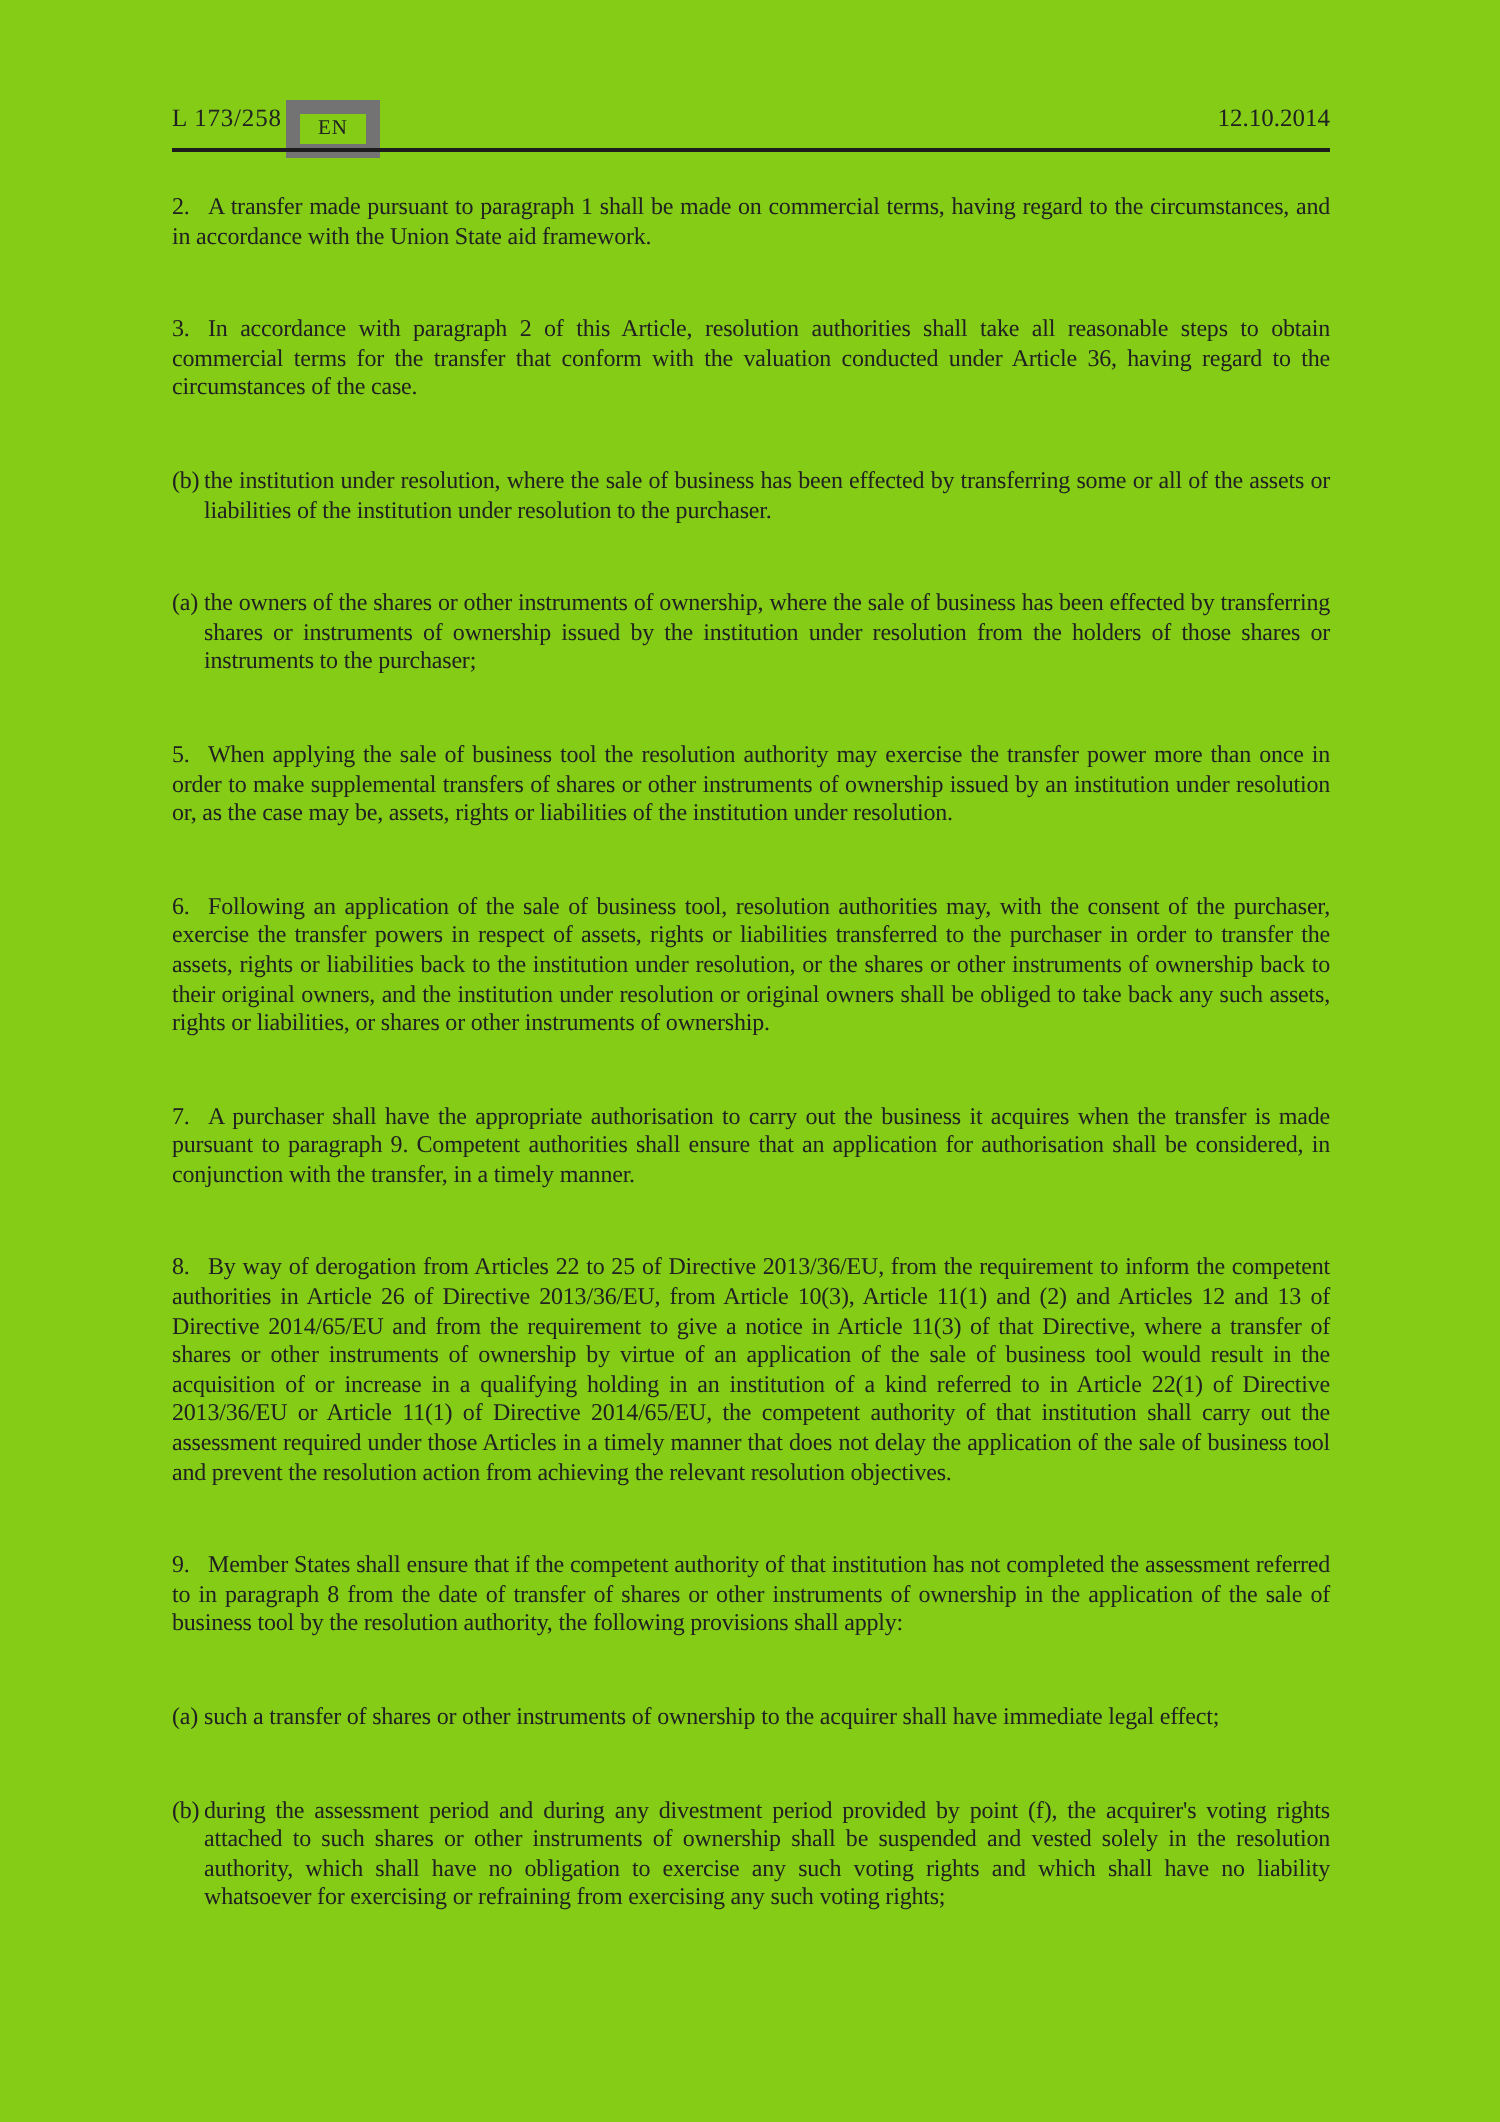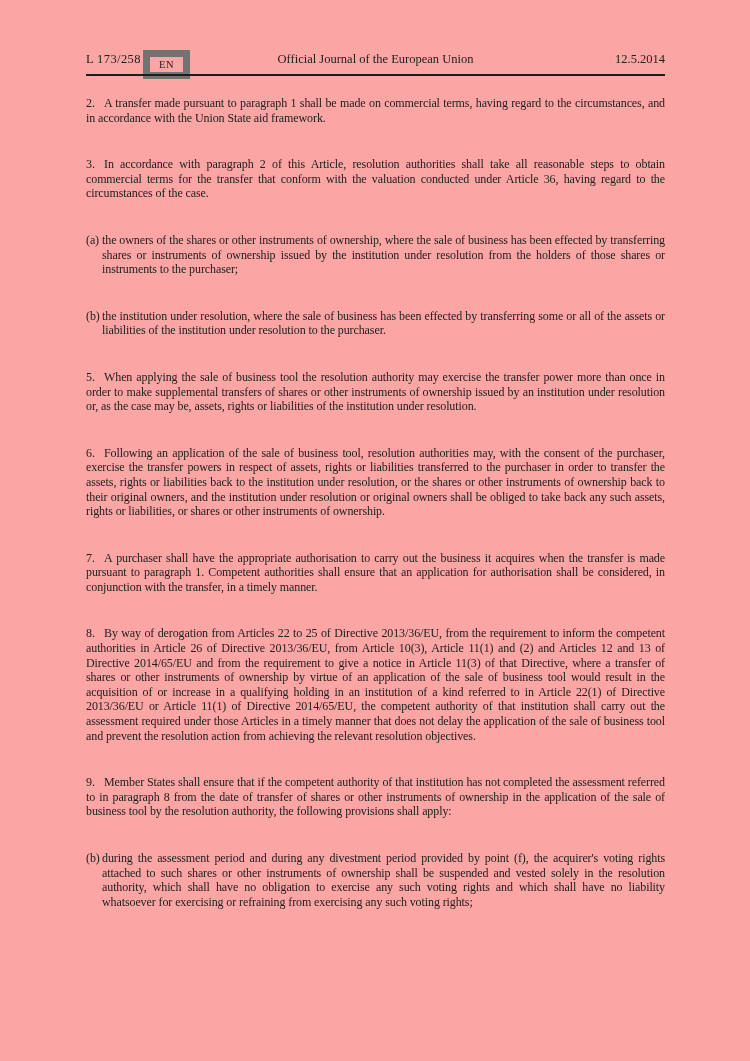--- a/index.html
+++ b/index.html
@@ -5,21 +5,21 @@
   html, body { margin: 0; padding: 0; }
   body {
     width: 750px;
     height: 1061px;
     background: #ffffff;
     position: relative;
     font-family: "Liberation Serif", serif;
     color: #212121;
     overflow: hidden;
   }
-  .page { position: absolute; inset: 0; background: #fca5a5; }
+  .page { position: absolute; inset: 0; background: #84cc16; }
 
   
   .header { position: absolute; top: 48px; left: 86px; width: 579px; height: 24px; }
   .page-num {
     position: absolute; left: 0; top: 4px;
     font-size: 12.5px; letter-spacing: 0.4px; white-space: nowrap;
   }
   .lang-box {
     position: absolute; left: 57px; top: 2px;
     width: 33px; height: 15px;
@@ -50,43 +50,43 @@
   .item .label { display: inline-block; width: 16px; margin-left: -16px; }
 </style>
 </head>
 <body>
 
 <div class="page">
 
   <div class="header">
     <span class="page-num">L 173/258</span>
     <span class="lang-box">EN</span>
-    <span class="journal-title">Official Journal of the European Union</span>
-    <span class="date">12.5.2014</span>
+    <span class="date">12.10.2014</span>
   </div>
   <div class="rule"></div>
 
   <div class="content">
 
     <p class="block para"><span class="num">2.</span><span>A transfer made pursuant to paragraph 1 shall be made on commercial terms, having regard to the circumstances, and in accordance with the Union State aid framework.</span></p>
 
     <p class="block para"><span class="num">3.</span><span>In accordance with paragraph 2 of this Article, resolution authorities shall take all reasonable steps to obtain commercial terms for the transfer that conform with the valuation conducted under Article 36, having regard to the circumstances of the case.</span></p>
 
 
+    <p class="block item"><span class="label">(b)</span><span>the institution under resolution, where the sale of business has been effected by transferring some or all of the assets or liabilities of the institution under resolution to the purchaser.</span></p>
+
     <p class="block item"><span class="label">(a)</span><span>the owners of the shares or other instruments of ownership, where the sale of business has been effected by transferring shares or instruments of ownership issued by the institution under resolution from the holders of those shares or instruments to the purchaser;</span></p>
-
-    <p class="block item"><span class="label">(b)</span><span>the institution under resolution, where the sale of business has been effected by transferring some or all of the assets or liabilities of the institution under resolution to the purchaser.</span></p>
 
     <p class="block para"><span class="num">5.</span><span>When applying the sale of business tool the resolution authority may exercise the transfer power more than once in order to make supplemental transfers of shares or other instruments of ownership issued by an institution under resolution or, as the case may be, assets, rights or liabilities of the institution under resolution.</span></p>
 
     <p class="block para"><span class="num">6.</span><span>Following an application of the sale of business tool, resolution authorities may, with the consent of the purchaser, exercise the transfer powers in respect of assets, rights or liabilities transferred to the purchaser in order to transfer the assets, rights or liabilities back to the institution under resolution, or the shares or other instruments of ownership back to their original owners, and the institution under resolution or original owners shall be obliged to take back any such assets, rights or liabilities, or shares or other instruments of ownership.</span></p>
 
-    <p class="block para"><span class="num">7.</span><span>A purchaser shall have the appropriate authorisation to carry out the business it acquires when the transfer is made pursuant to paragraph 1. Competent authorities shall ensure that an application for authorisation shall be considered, in conjunction with the transfer, in a timely manner.</span></p>
+    <p class="block para"><span class="num">7.</span><span>A purchaser shall have the appropriate authorisation to carry out the business it acquires when the transfer is made pursuant to paragraph 9. Competent authorities shall ensure that an application for authorisation shall be considered, in conjunction with the transfer, in a timely manner.</span></p>
 
     <p class="block para"><span class="num">8.</span><span>By way of derogation from Articles 22 to 25 of Directive 2013/36/EU, from the requirement to inform the competent authorities in Article 26 of Directive 2013/36/EU, from Article 10(3), Article 11(1) and (2) and Articles 12 and 13 of Directive 2014/65/EU and from the requirement to give a notice in Article 11(3) of that Directive, where a transfer of shares or other instruments of ownership by virtue of an application of the sale of business tool would result in the acquisition of or increase in a qualifying holding in an institution of a kind referred to in Article 22(1) of Directive 2013/36/EU or Article 11(1) of Directive 2014/65/EU, the competent authority of that institution shall carry out the assessment required under those Articles in a timely manner that does not delay the application of the sale of business tool and prevent the resolution action from achieving the relevant resolution objectives.</span></p>
 
     <p class="block para"><span class="num">9.</span><span>Member States shall ensure that if the competent authority of that institution has not completed the assessment referred to in paragraph 8 from the date of transfer of shares or other instruments of ownership in the application of the sale of business tool by the resolution authority, the following provisions shall apply:</span></p>
 
+    <p class="block item"><span class="label">(a)</span><span>such a transfer of shares or other instruments of ownership to the acquirer shall have immediate legal effect;</span></p>
 
     <p class="block item"><span class="label">(b)</span><span>during the assessment period and during any divestment period provided by point (f), the acquirer's voting rights attached to such shares or other instruments of ownership shall be suspended and vested solely in the resolution authority, which shall have no obligation to exercise any such voting rights and which shall have no liability whatsoever for exercising or refraining from exercising any such voting rights;</span></p>
 
   </div>
 </div>
 
 </body></html>

